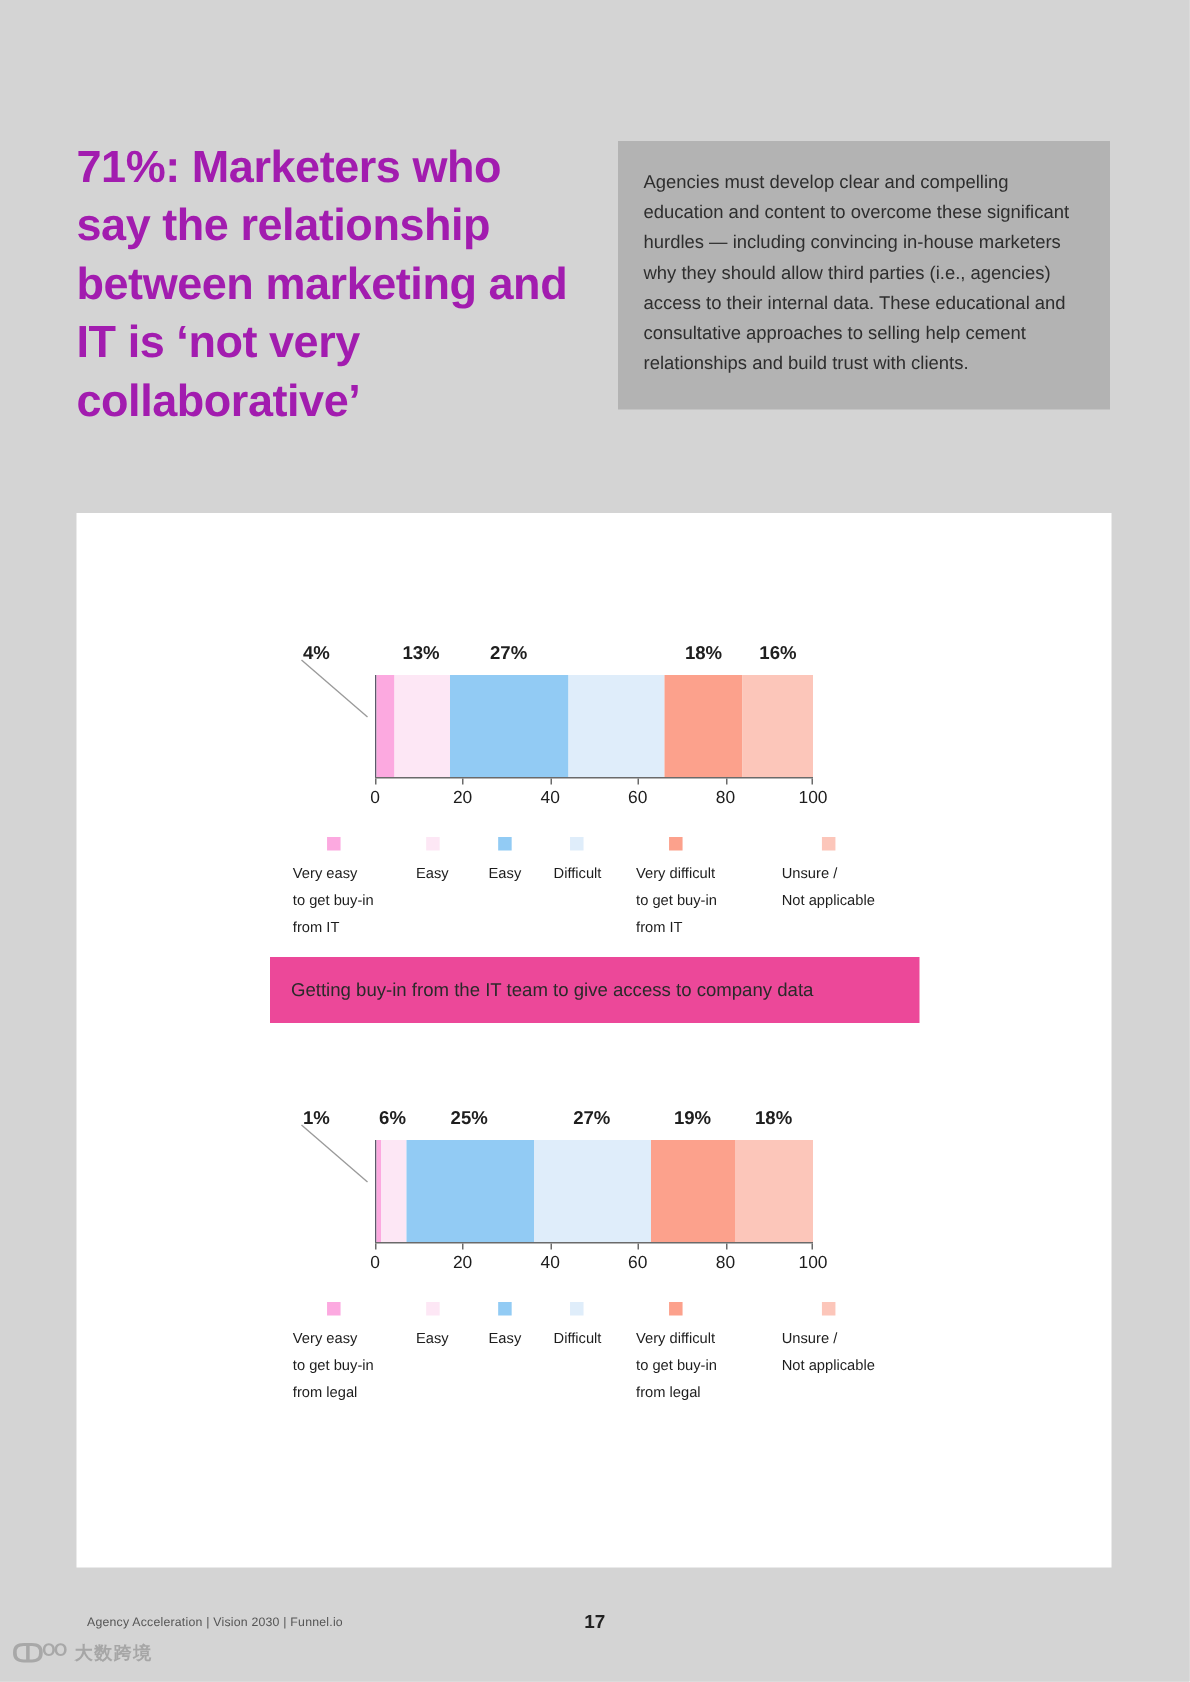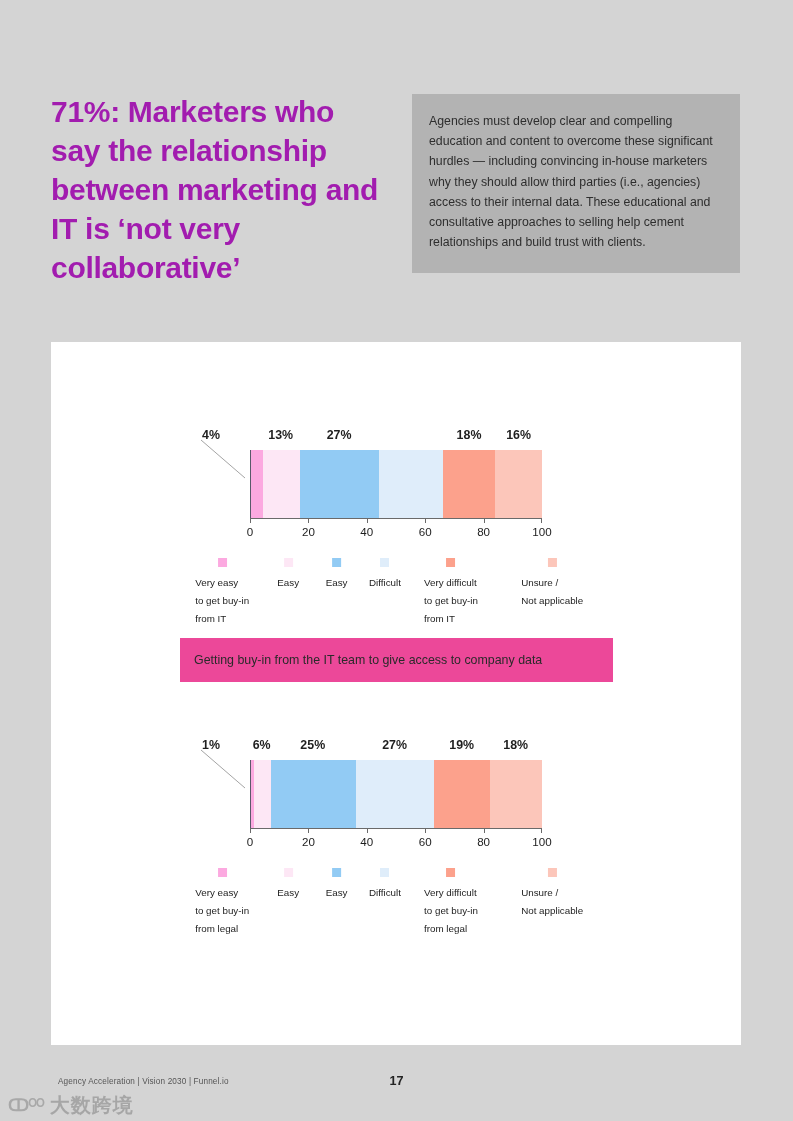--- a/index.html
+++ b/index.html
@@ -196,21 +196,21 @@
     opacity: 0.62;
     text-align: center;
   }
   #watermark .mark {
     font-size: 17px;
     font-weight: 700;
     color: #8e8e8e;
     letter-spacing: -1px;
   }
   #watermark .wm-text {
-    font-size: 20px;
+    font-size: 12px;
     font-weight: 700;
     color: #8a8a8a;
     letter-spacing: 1px;
   }
 </style>
 </head>
 <body>
 
 <div id="page">
 

